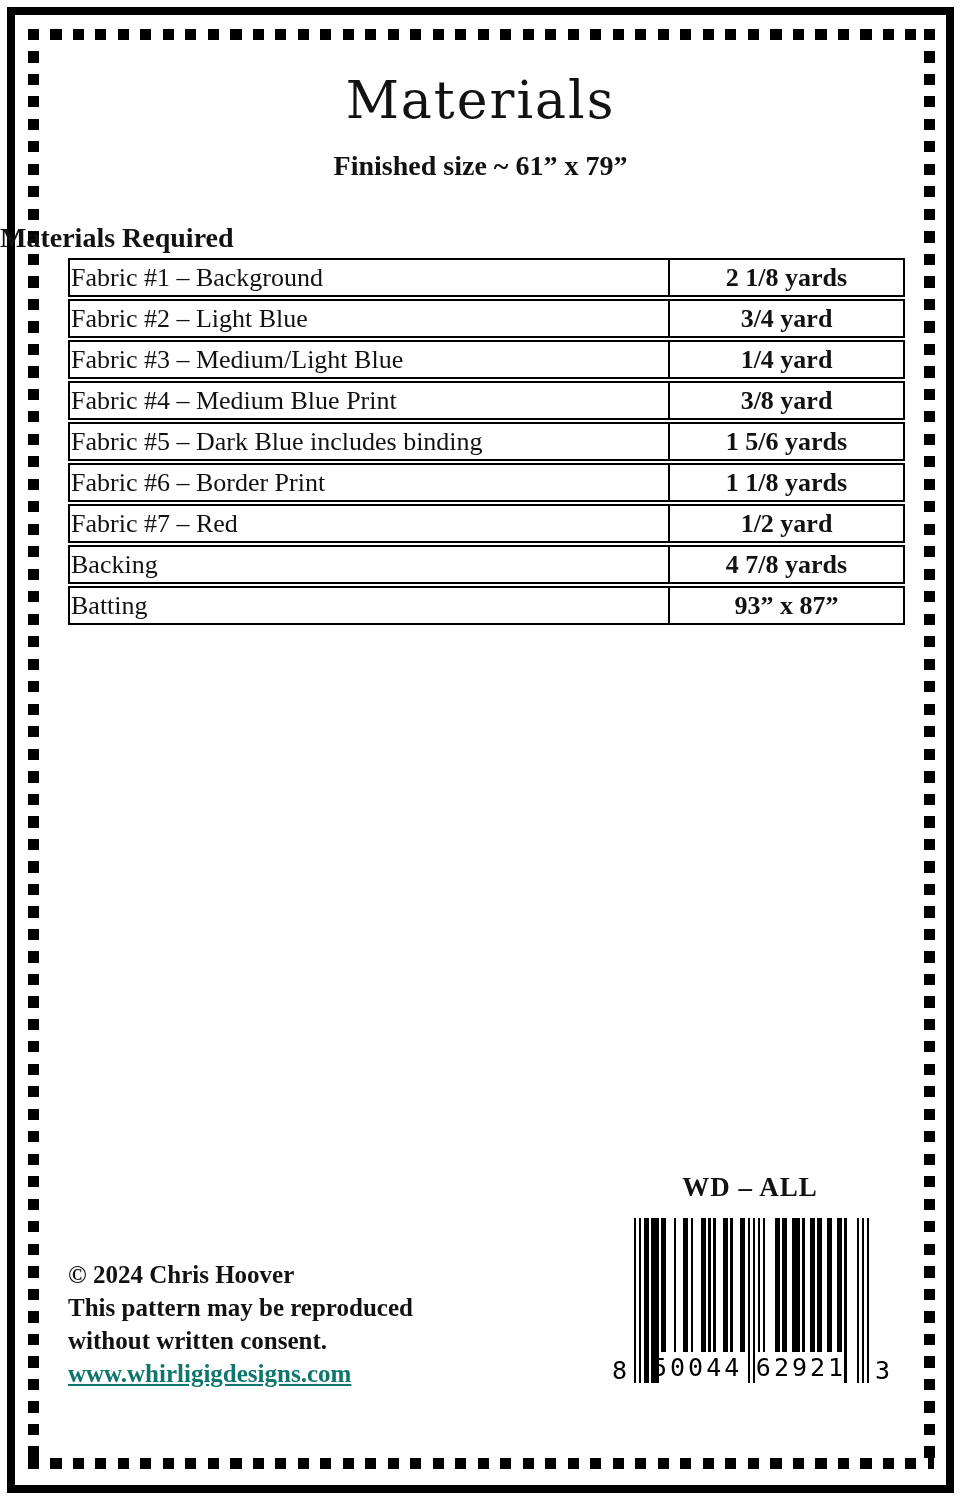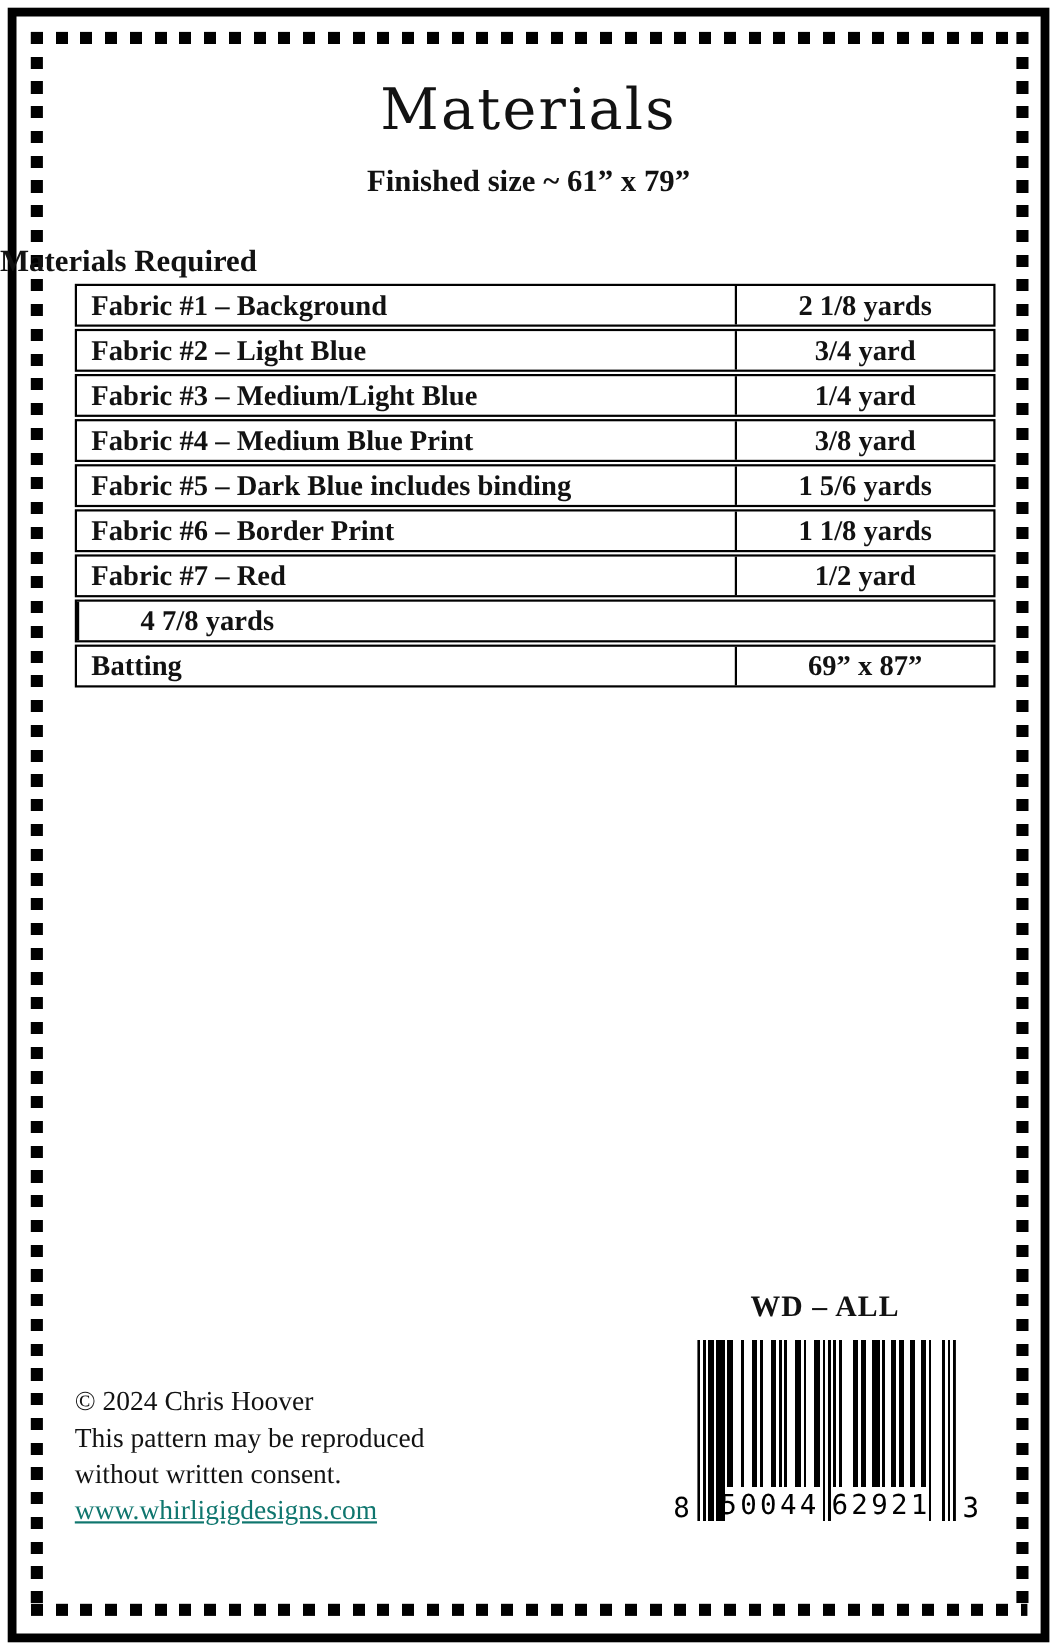--- a/index.html
+++ b/index.html
@@ -46,22 +46,22 @@
   .mtable { position:absolute; left:68px; top:258px; width:837px; }
   .mrow {
     display:flex; align-items:stretch;
     border:2px solid #000;
     height:39px; box-sizing:border-box;
     margin-bottom:2px;
     background:#fff;
   }
   .mcell-item {
     flex:1; display:flex; align-items:center;
-    padding-left:13px;
-    font-weight:bold; font-size:26px;
+    padding-left:1px;
+    font-weight:normal; font-size:26px;
     white-space:nowrap;
   }
   .mcell-amt {
     width:233px; border-left:2px solid #000;
     display:flex; align-items:center; justify-content:center;
     font-weight:bold; font-size:26px;
   }
 
   .fabric-note {
     position:absolute; top:637px; left:0; right:0;
@@ -79,26 +79,26 @@
   }
 
   .barcode { position:absolute; left:612px; top:1218px; width:286px; height:172px; }
   .bc-svg  { position:absolute; left:22px; top:0; width:235px; height:165px; }
   .bc-num  {
     font-family:"DejaVu Sans Mono", monospace;
     font-size:25px; line-height:30px; color:#000;
   }
   .bc-left  { position:absolute; left:0px;   bottom:4px; }
   .bc-right { position:absolute; left:263px; bottom:4px; }
-  .bc-g1 { position:absolute; left:40px;  top:135px; width:96px; text-align:center; letter-spacing:3px; }
+  .bc-g1 { position:absolute; left:40px;  top:135px; width:84px; text-align:center; letter-spacing:3px; }
   .bc-g2 { position:absolute; left:139px; top:135px; width:100px; text-align:center; letter-spacing:3px; }
 
   .copyright {
     position:absolute; left:68px; top:1258px;
-    font-size:25px; line-height:33px;
+    font-size:25px; line-height:33px;font-weight:bold;
   }
   .copyright a { text-decoration:underline; }
 </style>
 </head>
 <body>
 
 <div class="page">
 
   <div class="outer-frame"></div>
   <div class="dash dash-top"></div>
@@ -134,25 +134,26 @@
       </div>
       <div class="mrow">
         <div class="mcell-item">Fabric #6 – Border Print</div>
         <div class="mcell-amt">1 1/8 yards</div>
       </div>
       <div class="mrow">
         <div class="mcell-item">Fabric #7 – Red</div>
         <div class="mcell-amt">1/2 yard</div>
       </div>
       <div class="mrow">
+        <div class="mcell-item">Backing</div>
         <div class="mcell-amt">4 7/8 yards</div>
       </div>
       <div class="mrow">
         <div class="mcell-item">Batting</div>
-        <div class="mcell-amt">69” x 87”</div>
+        <div class="mcell-amt">93” x 87”</div>
       </div>
     </div>
 
 
 
   <div class="product-code">WD – ALL</div>
 
   <div class="barcode">
     <span class="bc-num bc-left">8</span>
     <svg class="bc-svg" id="bc-bars" viewBox="0 0 95 165" preserveAspectRatio="none" shape-rendering="crispEdges">

